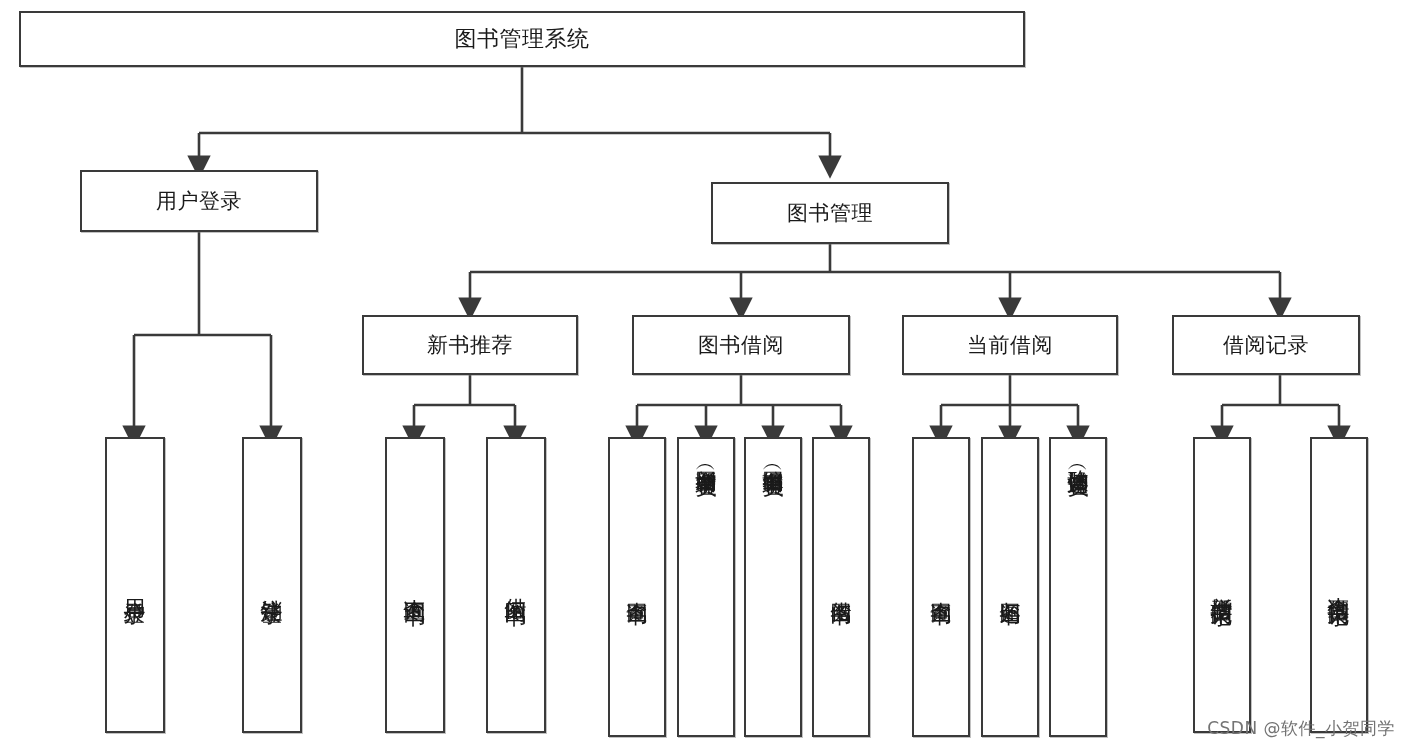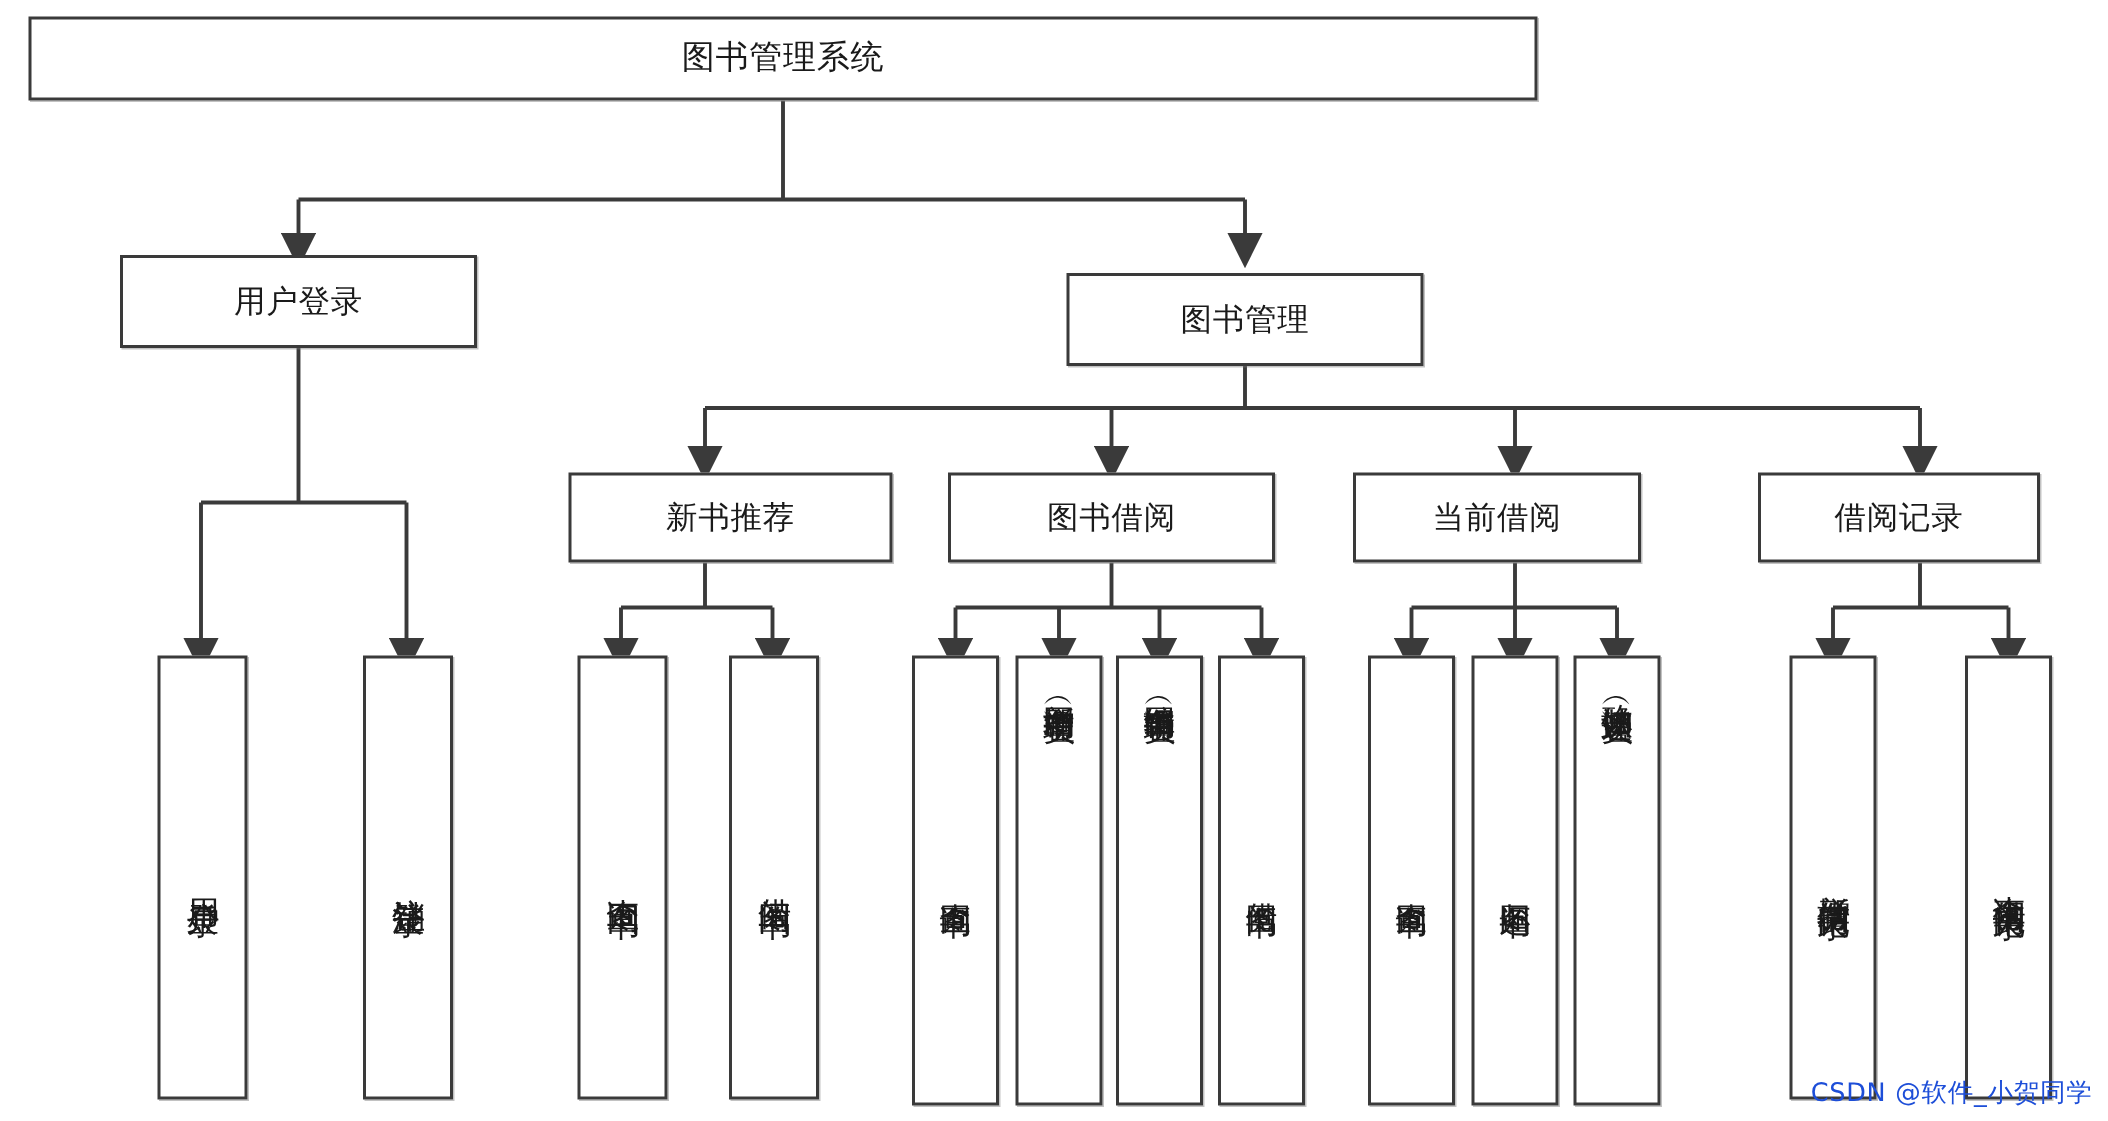--- a/index.html
+++ b/index.html
@@ -70,21 +70,21 @@
   }
   .node.vert.narrow .label {
     font-size: 21px;
     letter-spacing: 1px;
   }
   .watermark {
     position: absolute;
     right: 10px;
     bottom: 7px;
     font-size: 17px;
-    color: #1d4ed8;
+    color: #737373;
     letter-spacing: 0.5px;
     white-space: nowrap;
     font-family: "DejaVu Sans", "Liberation Sans", sans-serif;
   }
 </style>
 </head>
 <body>
 
 <div id="diagram">
 
@@ -142,27 +142,27 @@
     <span class="label">图书管理系统</span>
   </div>
 
   <div class="node horiz" style="left:80px; top:170px; width:238px; height:62px;">
     <span class="label">用户登录</span>
   </div>
   <div class="node horiz" style="left:711px; top:182px; width:238px; height:62px;">
     <span class="label">图书管理</span>
   </div>
 
-  <div class="node horiz" style="left:362px; top:315px; width:216px; height:60px;margin-left:17px;">
+  <div class="node horiz" style="left:362px; top:315px; width:216px; height:60px;">
     <span class="label">新书推荐</span>
   </div>
   <div class="node horiz" style="left:632px; top:315px; width:218px; height:60px;">
     <span class="label">图书借阅</span>
   </div>
-  <div class="node horiz" style="left:902px; top:315px; width:192px; height:60px;">
+  <div class="node horiz" style="left:902px; top:315px; width:216px; height:60px;">
     <span class="label">当前借阅</span>
   </div>
   <div class="node horiz" style="left:1172px; top:315px; width:188px; height:60px;">
     <span class="label">借阅记录</span>
   </div>
 
   <div class="node vert center" style="left:105px; top:437px; width:60px; height:296px;">
     <span class="label">用户登录</span>
   </div>
   <div class="node vert center" style="left:242px; top:437px; width:60px; height:296px;">

